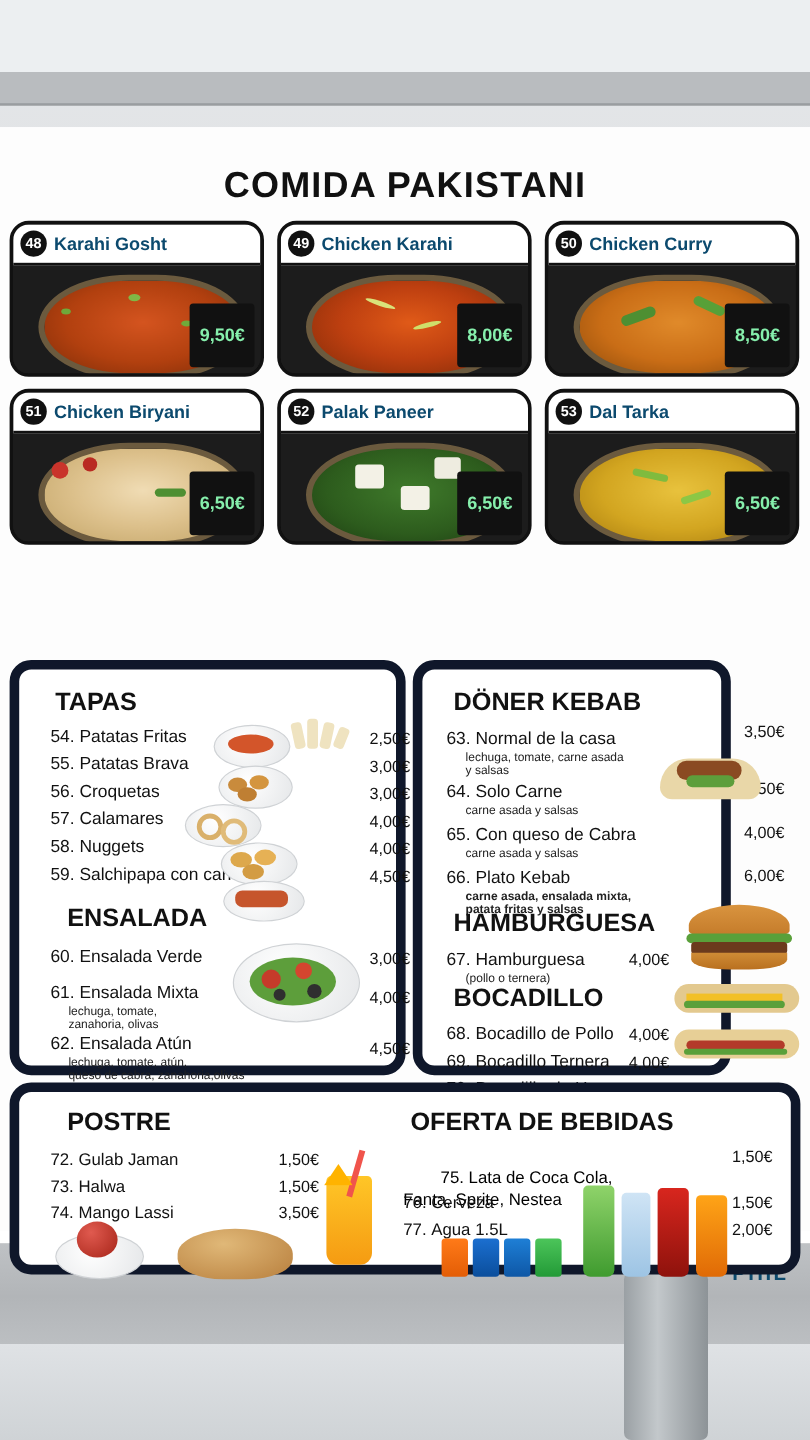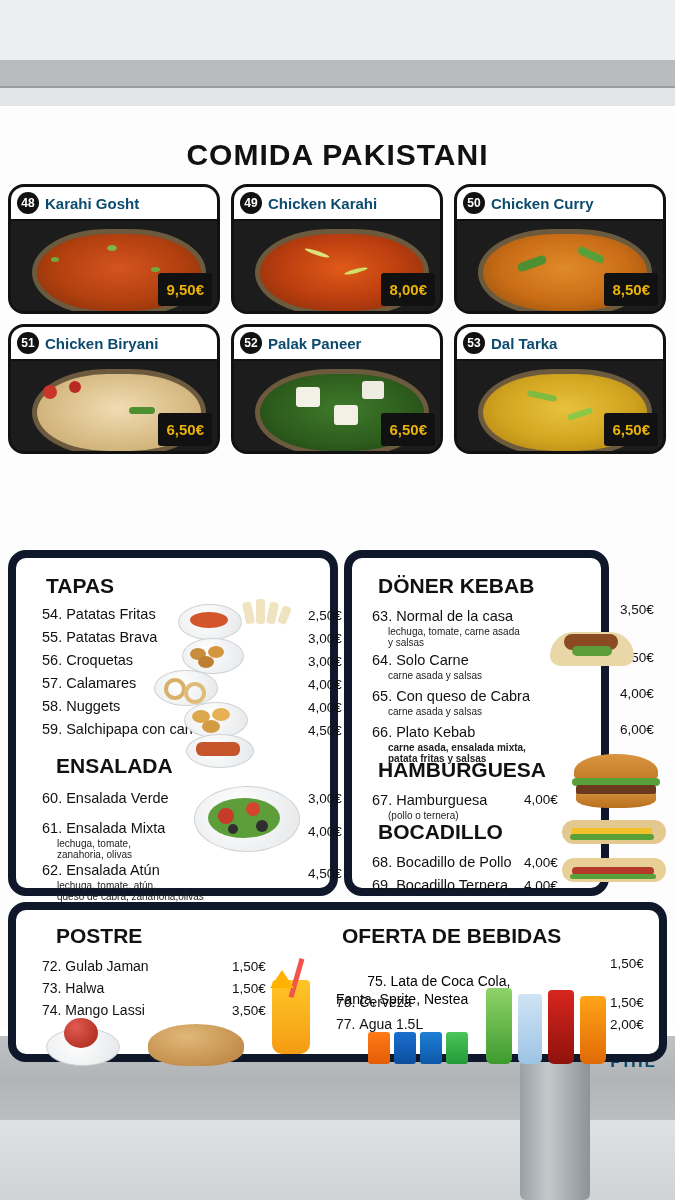--- a/index.html
+++ b/index.html
@@ -46,22 +46,22 @@
     position:absolute;left:0;top:0;width:100%;height:34px;
     background:#fff;display:flex;align-items:center;gap:6px;padding-left:6px;box-sizing:border-box;
     border-bottom:2px solid #111;
   }
   .numbadge{
     width:22px;height:22px;border-radius:50%;background:#111;color:#fff;
     font-size:12px;font-weight:bold;display:flex;align-items:center;justify-content:center;flex:0 0 auto;
   }
   .dishname{font-size:15px;font-weight:bold;color:#0c4a6e;white-space:nowrap;}
   .pricetag{
-    position:absolute;right:5px;bottom:5px;background:#111;color:#eab308;
-    font-size:15px;font-weight:bold;padding:8px 8px;border-radius:3px;
+    position:absolute;right:5px;bottom:5px;background:#111;color:#86efac;
+    font-size:15px;font-weight:bold;padding:18px 8px;border-radius:3px;
   }
   
   .pan{position:absolute;left:10%;top:34%;width:80%;height:62%;border-radius:50%/58%;
        border:5px solid #6b5a3e;}
   .karahi{background:radial-gradient(ellipse at 50% 45%,#d4541f 0%,#b2400f 55%,#7d2c08 100%);}
   .karahi2{background:radial-gradient(ellipse at 50% 45%,#e05a18 0%,#bd3f10 50%,#812b08 100%);}
   .curry{background:radial-gradient(ellipse at 50% 45%,#e08a2a 0%,#c96d16 55%,#8d4a0a 100%);}
   .biryani{background:radial-gradient(ellipse at 50% 45%,#f0dcb4 0%,#dcc08b 50%,#c2a467 100%);}
   .palak{background:radial-gradient(ellipse at 50% 45%,#3f7a2b 0%,#2d5c1d 60%,#1d3d12 100%);}
   .dal{background:radial-gradient(ellipse at 50% 45%,#e8c23d 0%,#d2a520 55%,#a87c0f 100%);}

